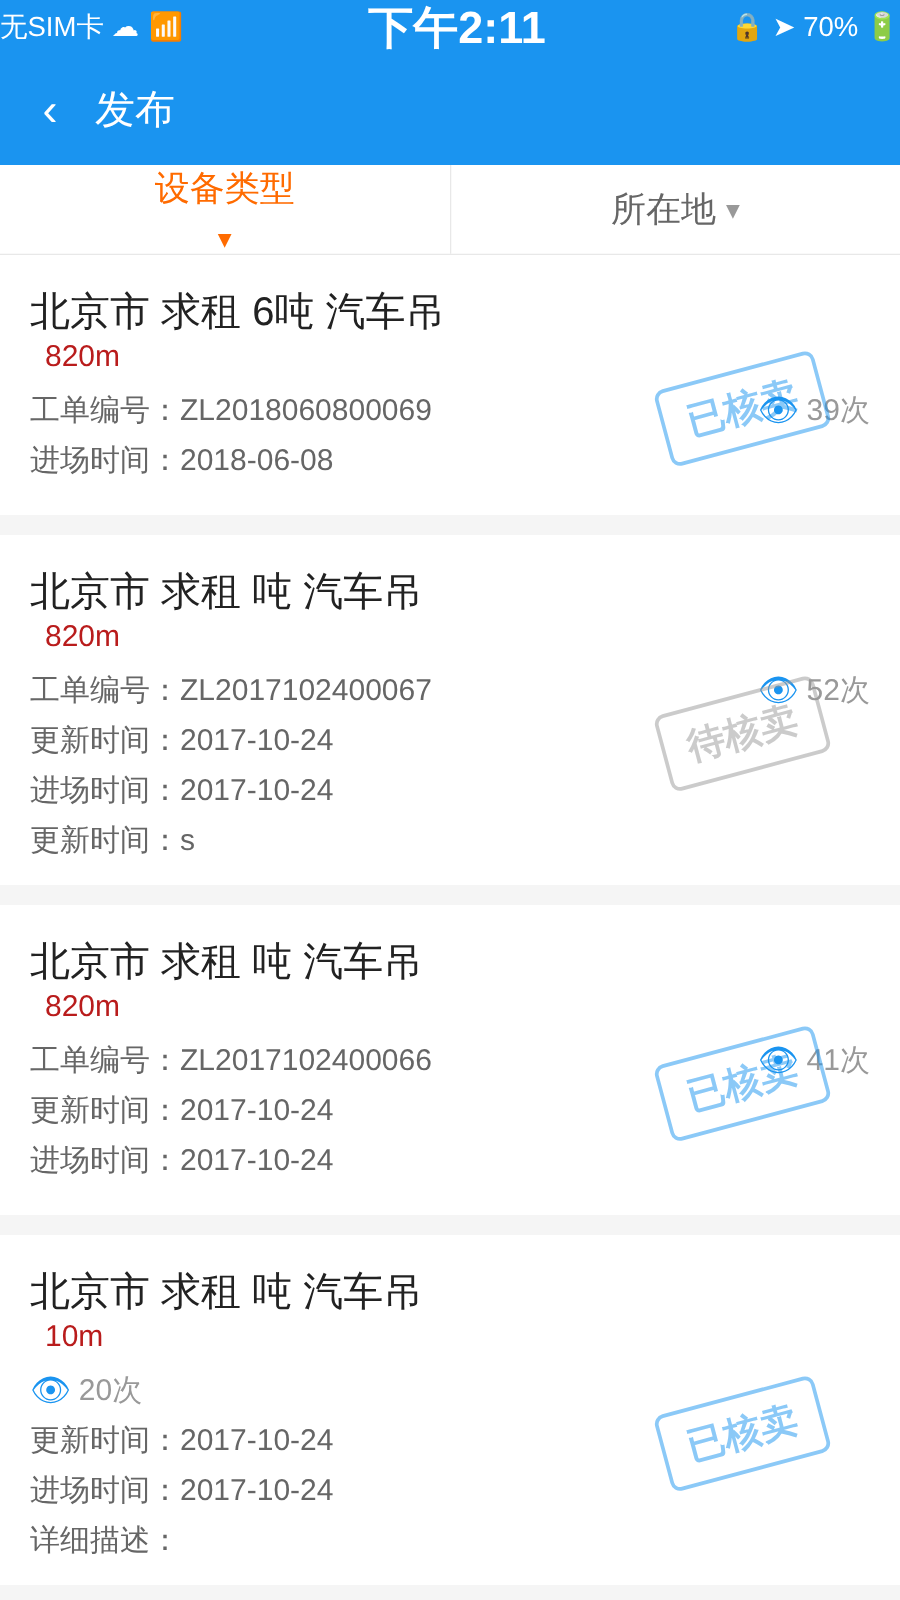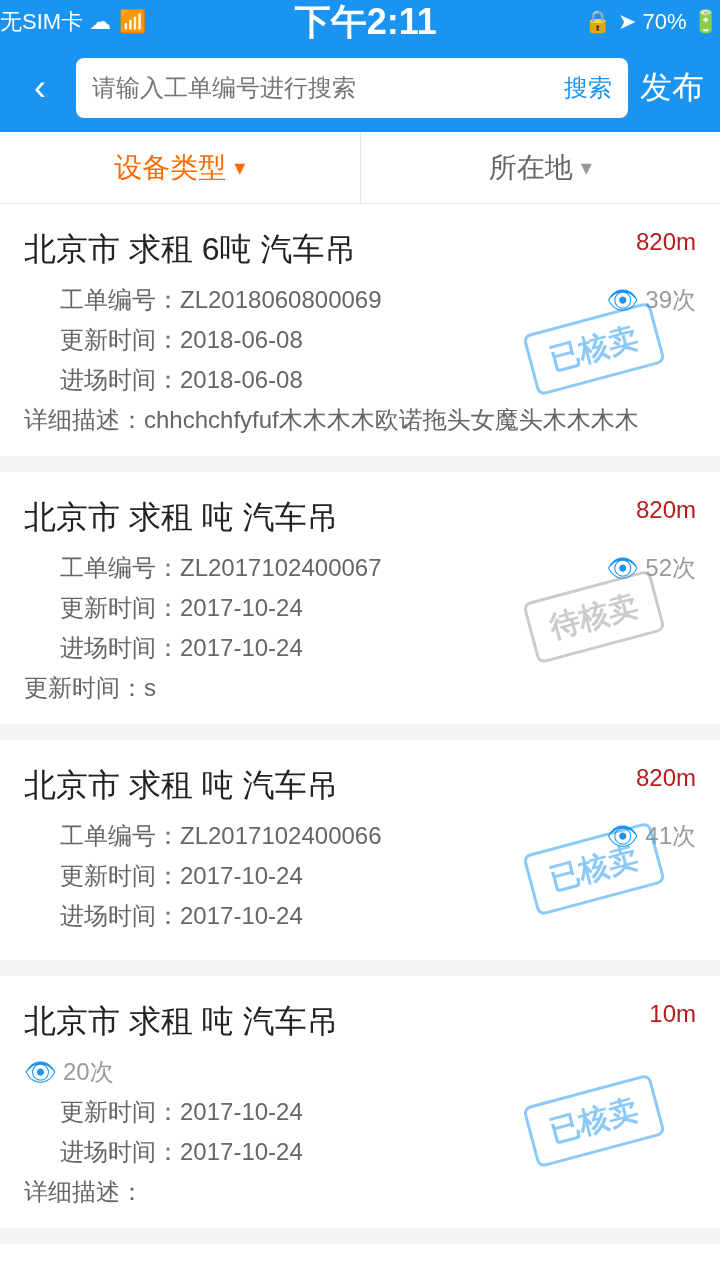--- a/index.html
+++ b/index.html
@@ -91,20 +91,21 @@
       flex: 1;
       display: flex;
       align-items: center;
       justify-content: center;
       gap: 8px;
       cursor: pointer;
       height: 100%;
     }
     .filter-item:first-child {
       border-right: 1px solid #e8e8e8;
+      flex-direction: column;
     }
     .filter-label-active {
       color: #ff6b00;
       font-size: 28px;
       font-weight: 500;
     }
     .filter-label {
       color: #666;
       font-size: 28px;
     }
@@ -127,20 +128,21 @@
       margin-bottom: 16px;
       padding: 24px 24px 20px 24px;
       position: relative;
     }
 
     .item-title-row {
       display: flex;
       justify-content: space-between;
       align-items: flex-start;
       margin-bottom: 12px;
+      flex-direction: column;
     }
     .item-title {
       font-size: 32px;
       color: #222;
       font-weight: 500;
     }
     .item-distance {
       font-size: 24px;
       color: #b91c1c;
       white-space: nowrap;
@@ -149,21 +151,20 @@
 
     .item-row {
       display: flex;
       justify-content: space-between;
       align-items: center;
       margin-bottom: 8px;
     }
     .item-label {
       font-size: 24px;
       color: #666;
-      margin-left: 36px;
     }
     .item-view {
       display: flex;
       align-items: center;
       gap: 6px;
       font-size: 24px;
       color: #999;
     }
     .eye-icon {
       color: #1a94f0;
@@ -214,24 +215,20 @@
   <div class="status-right">
     <span>🔒</span>
     <span>➤</span>
     <span>70%</span>
     <span>🔋</span>
   </div>
 </div>
 
 <div class="nav-bar">
   <div class="nav-back">‹</div>
-  <div class="search-container">
-    <input class="search-input" type="text" placeholder="请输入工单编号进行搜索" style="">
-    <span class="search-btn">搜索</span>
-  </div>
   <div class="publish-btn">发布</div>
 </div>
 
 <div class="filter-bar">
   <div class="filter-item">
     <span class="filter-label-active">设备类型</span>
     <span class="filter-arrow">▾</span>
   </div>
   <div class="filter-item">
     <span class="filter-label">所在地</span>
@@ -246,26 +243,22 @@
       <span class="item-distance">820m</span>
     </div>
     <div class="item-row">
       <span class="item-label">工单编号：ZL2018060800069</span>
       <div class="item-view">
       <span class="eye-icon">👁</span>
       <span>39次</span>
     </div>
     </div>
     <div class="item-row">
-      <span class="item-label">更新时间：2018-06-08</span>
-    </div>
-    <div class="item-row">
       <span class="item-label">进场时间：2018-06-08</span>
     </div>
-    <div class="item-description">详细描述：chhchchfyfuf木木木木欧诺拖头女魔头木木木木</div>
     <div class="stamp-container"><span class="stamp stamp-sold">已核卖</span></div>
   </div>
     <div class="list-item">
     <div class="item-title-row">
       <span class="item-title">北京市 求租 吨 汽车吊</span>
       <span class="item-distance">820m</span>
     </div>
     <div class="item-row">
       <span class="item-label">工单编号：ZL2017102400067</span>
       <div class="item-view">

